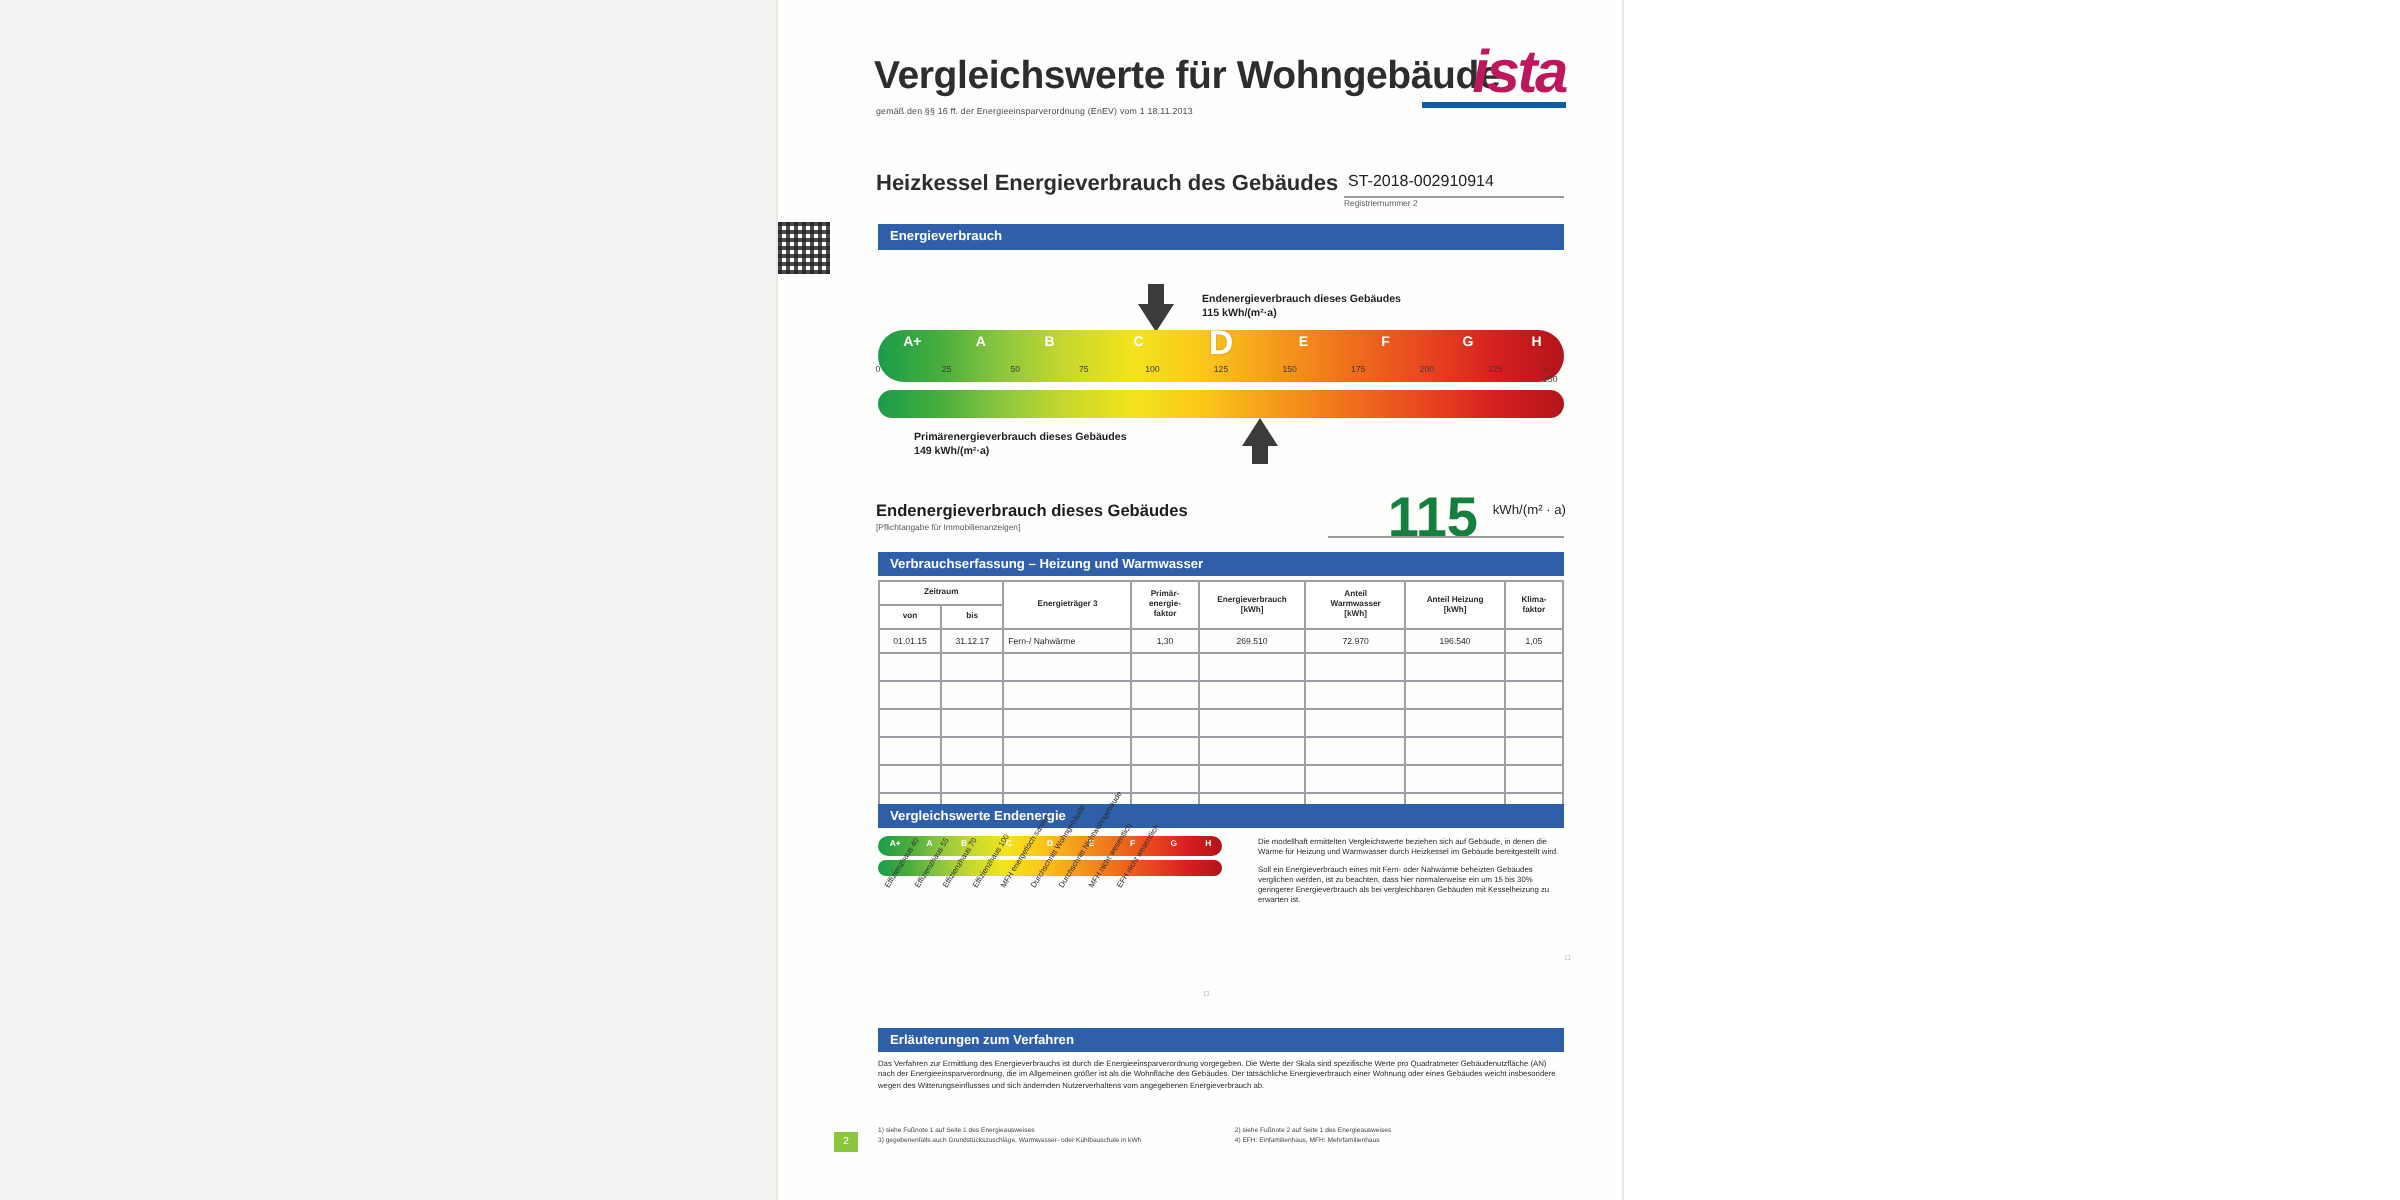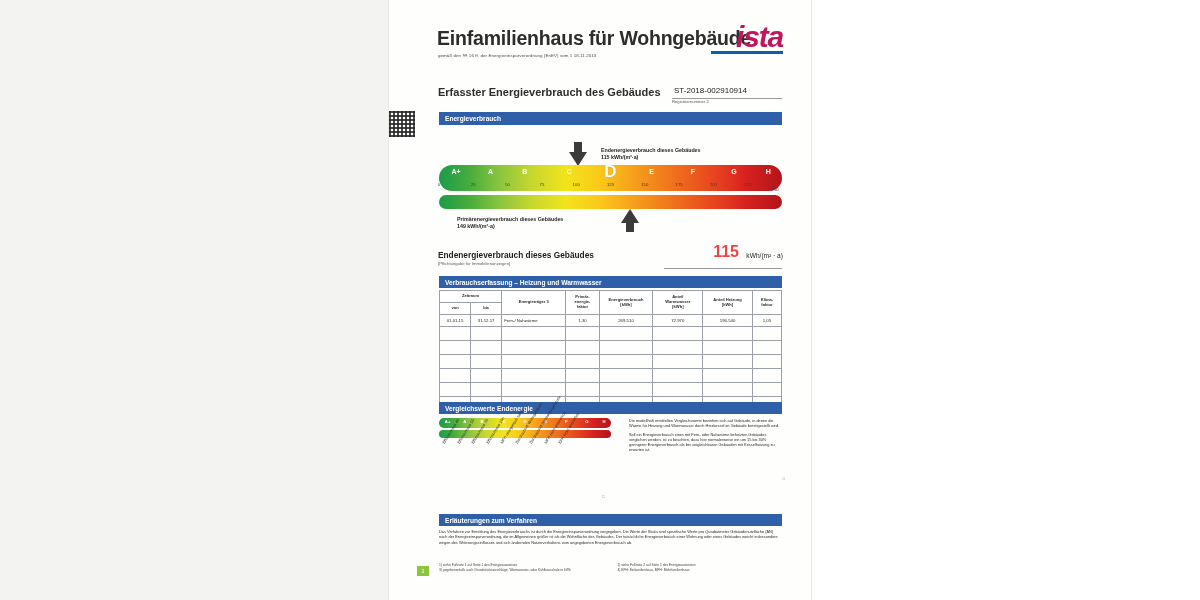--- a/index.html
+++ b/index.html
@@ -169,21 +169,21 @@
   .arrow-up-stem {
     position: absolute; width: 8px; height: 13px; background: #3b3b3b;
   }
   .ann {
     position: absolute; font-size: 5.3px; color: #1d1d1d; line-height: 1.35; font-weight: bold;
   }
 
   
   .ee-label { position: absolute; left: 49px; top: 250px; font-size: 8.3px; color: #1d1d1d; font-weight: bold;}
   .ee-sub   { position: absolute; left: 49px; top: 261px; font-size: 4.2px; color: #5c5c5c;}
-  .ee-value { position: absolute; right: 72px; top: 243px; font-size: 16px; font-weight: bold; color: #ef4444;}
+  .ee-value { position: absolute; right: 72px; top: 243px; font-size: 28px; font-weight: bold; color: #15803d;}
   .ee-unit  { position: absolute; right: 28px; top: 252px; font-size: 6.6px; color: #1d1d1d;}
   .ee-rule  { position: absolute; left: 275px; top: 268px; width: 118px; height: 1px; background: #9a9a9a;}
 
   
   table.vt {
     position: absolute;
     left: 50px; top: 290px;
     width: 343px;
     border-collapse: collapse;
     font-size: 4.3px;
@@ -257,27 +257,27 @@
   <div class="scan-left"></div>
   <div class="scan-right"></div>
 
   <div class="punch a"></div>
   <div class="dash-mark"></div>
   <div class="side-text">ERSTELLT DURCH ISTA DEUTSCHLAND GMBH</div>
 
   <div class="page">
 
     <div class="hdr-title">
-      <span>Einfamilienhaus</span><span class="light"> für Wohngebäude</span>
+      <span>Vergleichswerte</span><span class="light"> für Wohngebäude</span>
     </div>
     <div class="hdr-sub">gemäß den §§ 16 ff. der Energieeinsparverordnung (EnEV) vom 1 18.11.2013</div>
     <div class="logo">ista</div>
     <div class="logo-bar"></div>
 
-    <div class="sec-title">Erfasster Energieverbrauch des Gebäudes</div>
+    <div class="sec-title">Heizkessel Energieverbrauch des Gebäudes</div>
     <div class="reg-value">ST-2018-002910914</div>
     <div class="reg-line"></div>
     <div class="reg-label">Registriernummer 2</div>
 
     <div class="bluebar" style="left:50px; top:112px; width:343px; height:13px;">
       <span>Energieverbrauch</span>
     </div>
 
     <div class="ann" style="left:212px; top:147px; text-align:left;">
       <div>Endenergieverbrauch dieses Gebäudes</div>

